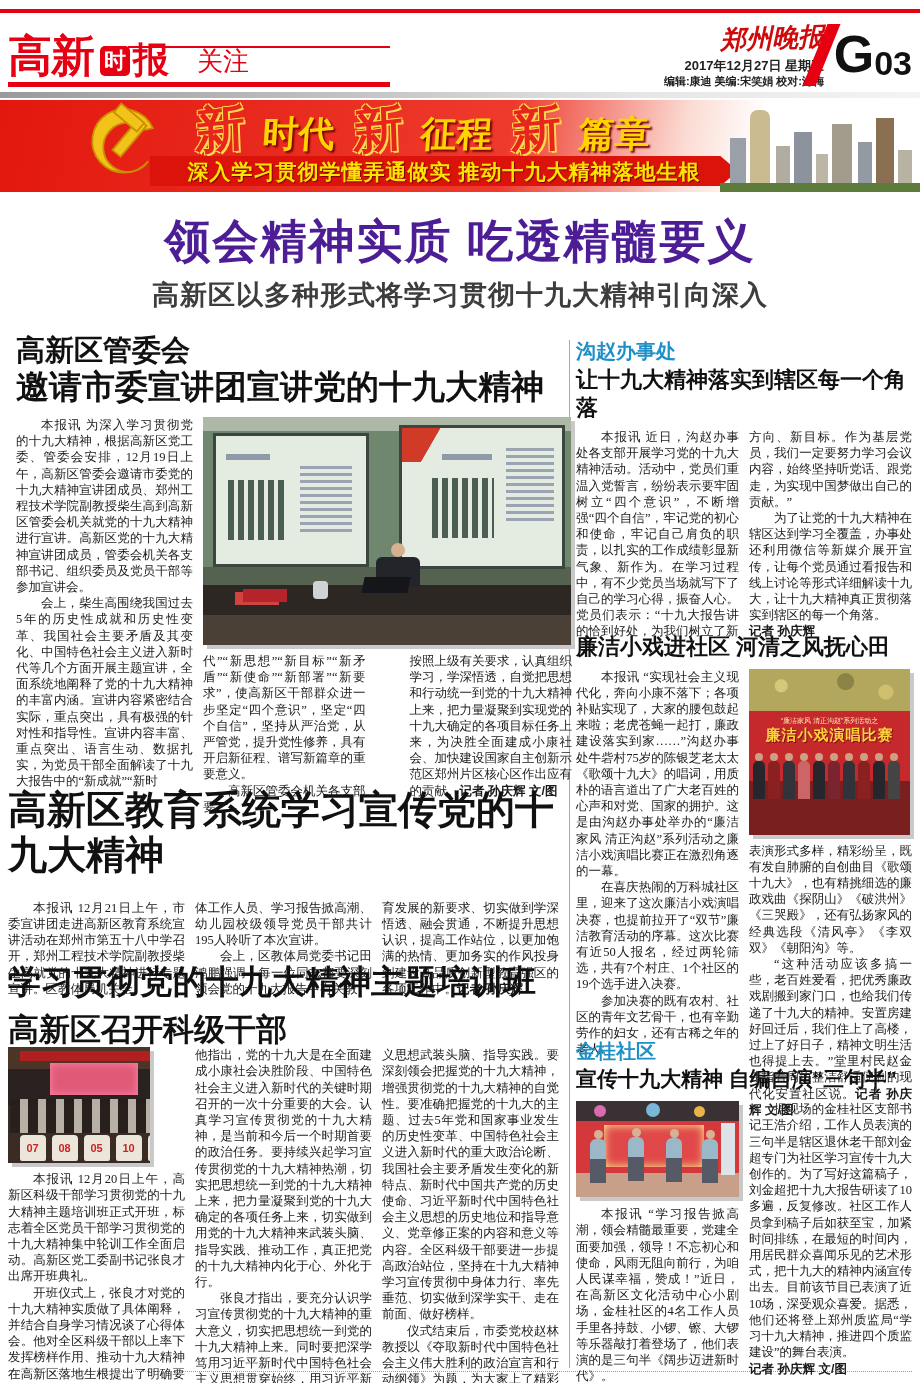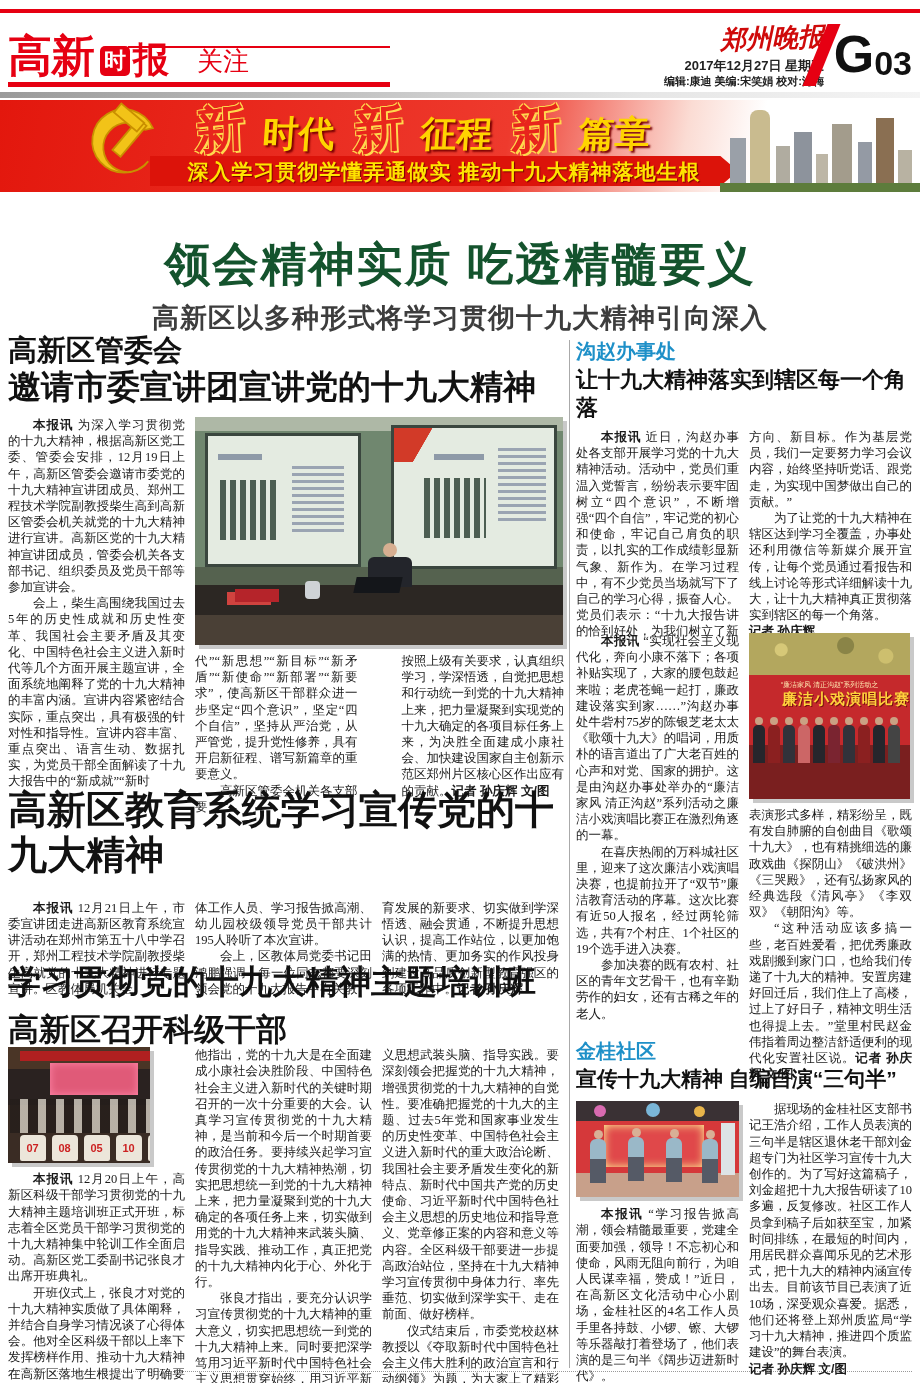--- a/index.html
+++ b/index.html
@@ -33,31 +33,31 @@
   .slogan .xin{font:900 50px/1 "Liberation Serif",serif;color:#e8251c;
        text-shadow:2px 2px 0 #ffd84d,-1px -1px 0 #ffd84d,1px -1px 0 #ffd84d,-1px 1px 0 #ffd84d;transform:rotate(-6deg);}
   .slogan .word{font:900 36px/1.1 "Liberation Sans",sans-serif;color:#ffd400;text-shadow:2px 2px 2px #7a0000;}
   .subtitle-band{position:absolute;left:150px;top:56px;width:588px;height:30px;background:#dc130a;
        clip-path:polygon(0 0,97% 0,100% 50%,97% 100%,0 100%);display:flex;align-items:center;justify-content:center;}
   .subtitle{font:900 21px/1 "Liberation Sans",sans-serif;color:#ffe400;letter-spacing:1px;text-shadow:1px 1px 1px #7a0000;white-space:nowrap;}
   .skyline{position:absolute;right:0;top:0;width:200px;height:92px;}
   .bld{position:absolute;bottom:8px;}
   
   .lead{left:0;top:214px;width:920px;text-align:center;}
-  .headline{font:900 46px/1.2 "Liberation Sans",sans-serif;color:#14532d;letter-spacing:2px;margin-top:23px;}
+  .headline{font:900 46px/1.2 "Liberation Sans",sans-serif;color:#4c1d95;letter-spacing:2px;}
   .subhead{font:700 27px/1.2 "Liberation Sans",sans-serif;color:#3d3d3d;letter-spacing:1px;margin-top:10px;}
   
   .vdiv{left:569px;top:340px;width:1px;height:1028px;background:#aaa;}
   .botline{left:8px;top:1371px;width:904px;border-top:1px dotted #999;}
   .art-title{font-family:"Liberation Sans","DejaVu Sans",sans-serif;font-weight:900;color:#111;margin:0;}
   .kicker{font:900 20px/1.1 "Liberation Sans",sans-serif;color:#1e90c8;margin:0 0 4px 0;}
   .body{font-size:12.5px;line-height:16.2px;}
   .body p{margin:0;text-align:justify;}
   p.ind{text-indent:2em;}
-  .lede{font-family:"Liberation Sans",sans-serif;font-weight:700;}
+  .lede{font-family:"Liberation Sans",sans-serif;font-weight:400;}
   .byline{font:700 12.5px/16.2px "Liberation Sans",sans-serif;}
   .cols{display:flex;gap:10px;}
   .col177{width:177px;}
   .col163{width:163px;}
   .photo{position:relative;overflow:hidden;box-shadow:4px 4px 0 0 #c9c9c9;}
   
   .ph1{width:368px;height:228px;background:linear-gradient(#aeb8a6 0 14px,#70876f 14px 150px,#55624f 150px 168px,#2c2723 168px 198px,#4a4036 198px 100%);}
   .screen{position:absolute;background:#e4ebe1;border:3px solid #3a463e;}
   .slide-fig{position:absolute;background:repeating-linear-gradient(90deg,#4c5e52 0 6px,#e4ebe1 6px 10px);}
   .slide-title{position:absolute;height:6px;background:#8e9aa8;}
@@ -68,21 +68,21 @@
   .ph1-laptop{position:absolute;width:46px;height:16px;background:#14161a;transform:skewX(-12deg);}
   .ph1-books{position:absolute;width:44px;height:13px;background:#b5242a;box-shadow:-8px 3px 0 #d0433f;}
   .ph1-kettle{position:absolute;width:15px;height:18px;border-radius:4px;background:#cfd3d6;}
   
   .ph2{width:161px;height:166px;background:linear-gradient(#b3a75e 0 42px,#c5292c 42px 112px,#7a1f1f 112px 100%);}
   .ph2-top{position:absolute;left:0;top:0;width:100%;height:42px;
       background:radial-gradient(circle at 20% 40%,#d6c878 0 6px,transparent 7px),
                  radial-gradient(circle at 60% 30%,#8a8447 0 8px,transparent 9px),
                  radial-gradient(circle at 85% 55%,#cdbf6e 0 7px,transparent 8px),#b3a75e;}
   .ph2-bt{position:absolute;left:4px;top:48px;width:153px;font:400 7px/1.2 "Liberation Sans",sans-serif;color:#ffe9b0;text-align:center;white-space:nowrap;}
-  .ph2-bm{position:absolute;left:0;top:58px;width:100%;font:900 15px/1 "Liberation Sans",sans-serif;color:#ffd23c;text-align:right;letter-spacing:1px;text-shadow:1px 1px 0 #7a1010;}
+  .ph2-bm{position:absolute;left:0;top:58px;width:100%;font:900 15px/1 "Liberation Sans",sans-serif;color:#ffd23c;text-align:center;letter-spacing:1px;text-shadow:1px 1px 0 #7a1010;}
   .crowd2{position:absolute;left:4px;top:86px;width:153px;height:44px;display:flex;gap:3px;align-items:flex-end;}
   .p2fig{width:12px;height:38px;border-radius:5px 5px 0 0;position:relative;}
   .p2fig::before{content:"";position:absolute;top:-8px;left:2px;width:8px;height:8px;border-radius:50%;background:#caa183;}
   
   .ph3{width:142px;height:116px;background:linear-gradient(#4a3526 0 22px,#2a2220 22px 58px,#3a2c24 58px 100%);}
   .ph3-banner{position:absolute;left:12px;top:4px;width:150px;height:10px;background:#b02020;}
   .ph3-screen{position:absolute;left:42px;top:16px;width:88px;height:32px;background:#e05a78;box-shadow:inset 0 0 8px #f8a;}
   .ph3-rows{position:absolute;left:2px;top:52px;width:173px;height:34px;
       background:repeating-linear-gradient(90deg,#241d1a 0 10px,#d8d2c6 10px 18px);opacity:.8;}
   .seatrow{position:absolute;left:2px;bottom:2px;width:173px;display:flex;gap:6px;justify-content:center;}
@@ -155,21 +155,21 @@
 </div>
 
 <div class="abs lead">
   <div class="headline">领会精神实质 吃透精髓要义</div>
   <div class="subhead">高新区以多种形式将学习贯彻十九大精神引向深入</div>
 </div>
 
 <div class="abs vdiv"></div>
 <div class="abs botline"></div>
 
-<div class="abs" style="left:8px;top:334px;width:556px;">
+<div class="abs" style="left:16px;top:334px;width:556px;">
   <h2 class="art-title" style="font-size:29px;line-height:1.15;">高新区管委会</h2>
   <h2 class="art-title" style="font-size:33px;line-height:1.2;margin-bottom:10px;">邀请市委宣讲团宣讲党的十九大精神</h2>
   <div class="cols body">
     <div class="col177">
       <p class="ind"><b class="lede">本报讯</b> <span>为深入学习贯彻党的十九大精神，根据高新区党工委、管委会安排，12月19日上午，高新区管委会邀请市委党的十九大精神宣讲团成员、郑州工程技术学院副教授柴生高到高新区管委会机关就党的十九大精神进行宣讲。高新区党的十九大精神宣讲团成员，管委会机关各支部书记、组织委员及党员干部等参加宣讲会。</span></p>
       <p class="ind">会上，柴生高围绕我国过去5年的历史性成就和历史性变革、我国社会主要矛盾及其变化、中国特色社会主义进入新时代等几个方面开展主题宣讲，全面系统地阐释了党的十九大精神的丰富内涵。宣讲内容紧密结合实际，重点突出，具有极强的针对性和指导性。宣讲内容丰富、重点突出、语言生动、数据扎实，为党员干部全面解读了十九大报告中的“新成就”“新时</p>
     </div>
     <div style="width:369px;">
       <div class="photo ph1">
         <div class="screen" style="left:10px;top:16px;width:150px;height:128px;">
@@ -258,20 +258,21 @@
     </div>
     <div class="col163">
       <p>方向、新目标。作为基层党员，我们一定要努力学习会议内容，始终坚持听党话、跟党走，为实现中国梦做出自己的贡献。”</p>
       <p class="ind">为了让党的十九大精神在辖区达到学习全覆盖，办事处还利用微信等新媒介展开宣传，让每个党员通过看报告和线上讨论等形式详细解读十九大，让十九大精神真正贯彻落实到辖区的每一个角落。</p>
       <p class="byline">记者 孙庆辉</p>
     </div>
   </div>
 </div>
 
 <div class="abs" style="left:576px;top:633px;width:336px;">
+  <h2 class="art-title" style="font-size:22px;line-height:1.25;margin-bottom:8px;">廉洁小戏进社区 河清之风抚心田</h2>
   <div class="cols body">
     <div class="col163">
       <p class="ind"><b class="lede">本报讯</b> <span>“实现社会主义现代化，奔向小康不落下；各项补贴实现了，大家的腰包鼓起来啦；老虎苍蝇一起打，廉政建设落实到家……”沟赵办事处牛砦村75岁的陈银芝老太太《歌颂十九大》的唱词，用质朴的语言道出了广大老百姓的心声和对党、国家的拥护。这是由沟赵办事处举办的“廉洁家风 清正沟赵”系列活动之廉洁小戏演唱比赛正在激烈角逐的一幕。</span></p>
       <p class="ind">在喜庆热闹的万科城社区里，迎来了这次廉洁小戏演唱决赛，也提前拉开了“双节”廉洁教育活动的序幕。这次比赛有近50人报名，经过两轮筛选，共有7个村庄、1个社区的19个选手进入决赛。</p>
       <p class="ind">参加决赛的既有农村、社区的青年文艺骨干，也有辛勤劳作的妇女，还有古稀之年的老人。</p>
     </div>
     <div class="col163">
       <div class="photo ph2" style="margin-bottom:8px;">
         <div class="ph2-top"></div>
         <div class="ph2-bt">“廉洁家风 清正沟赵”系列活动之</div>

